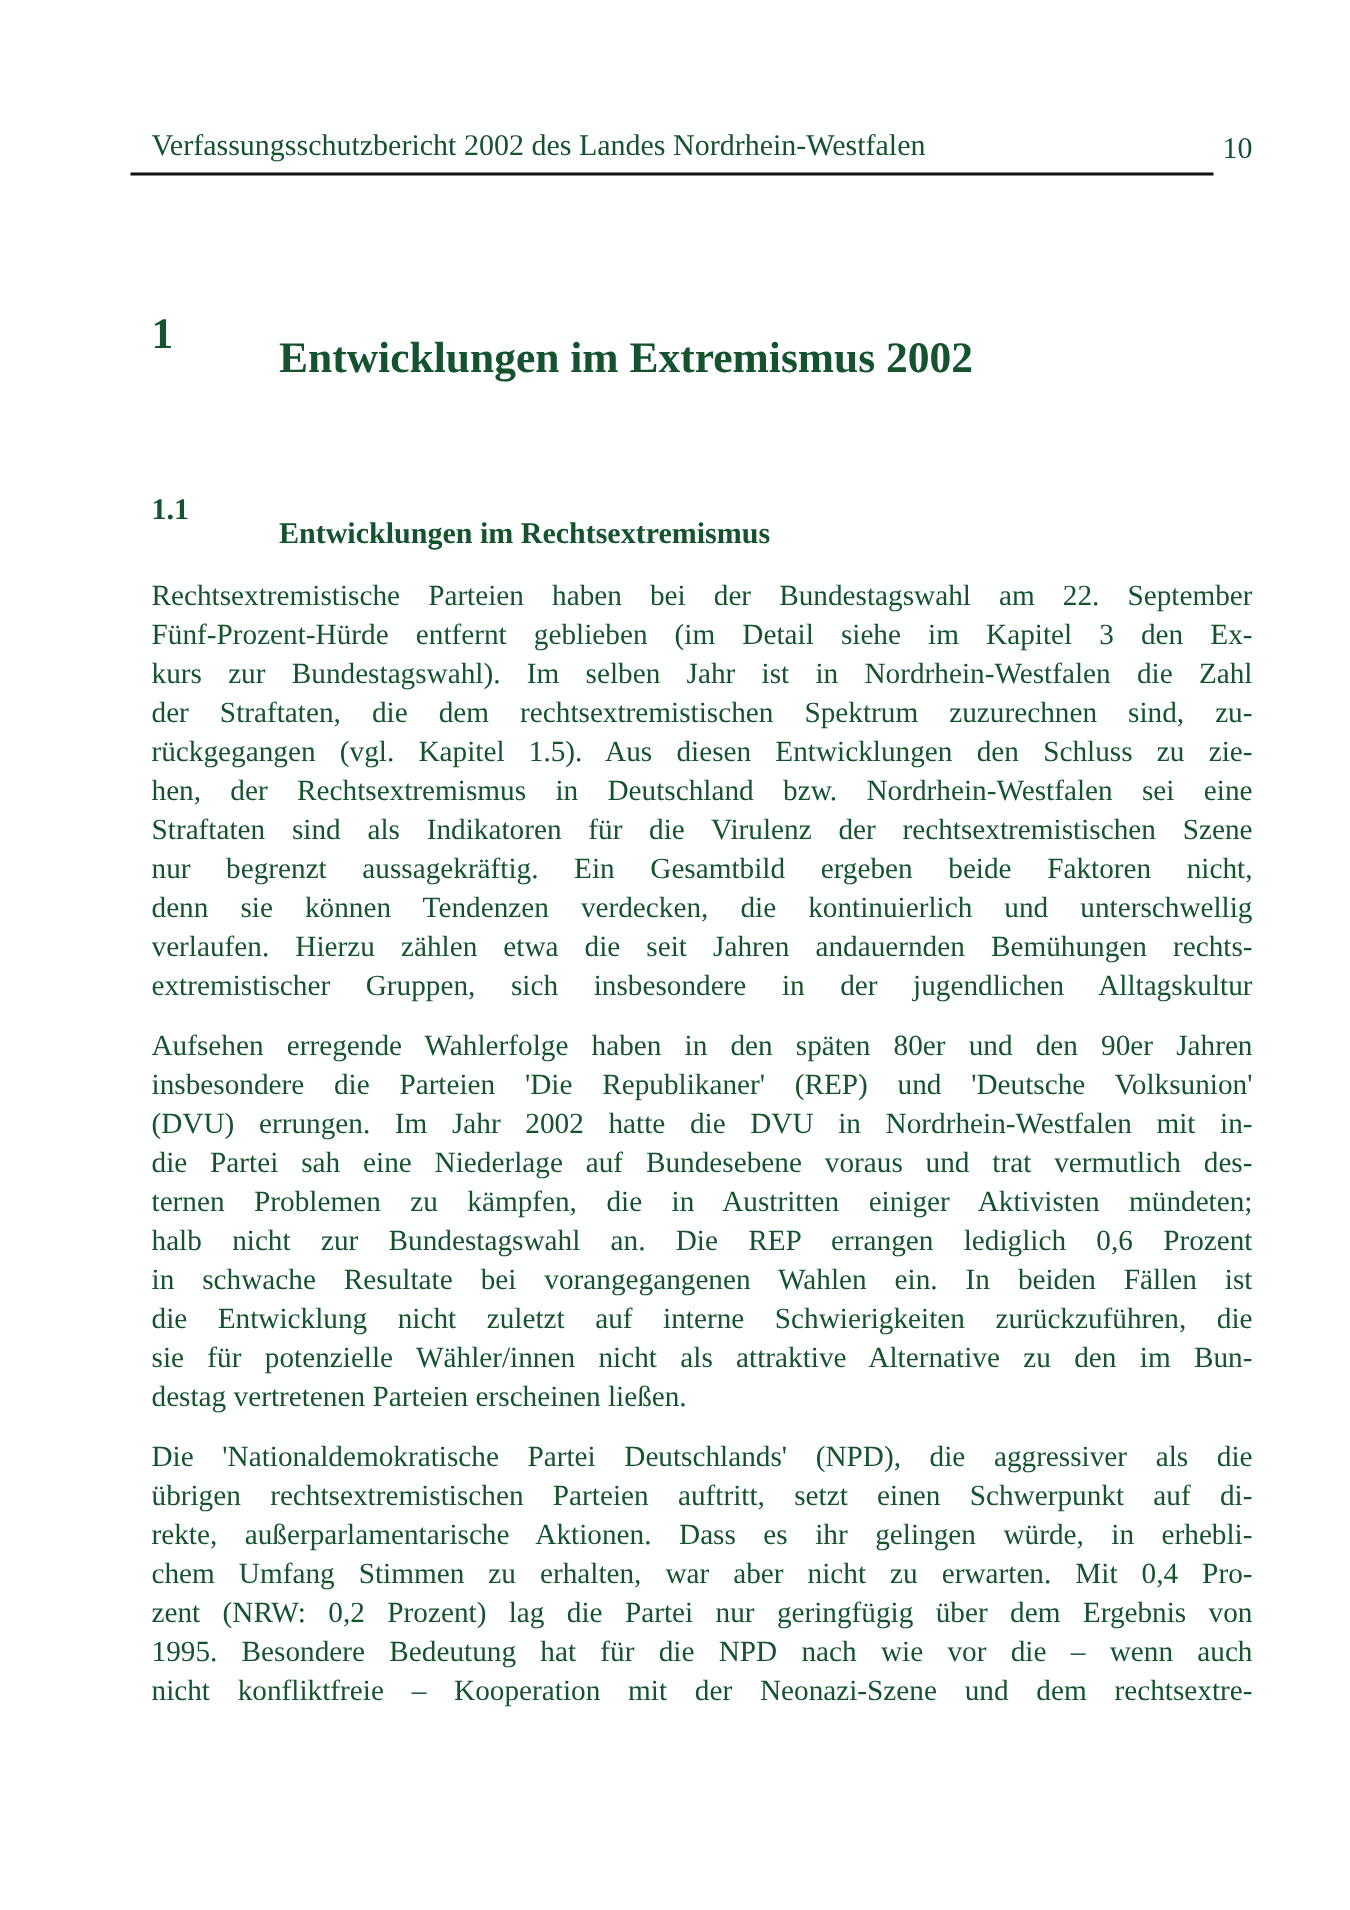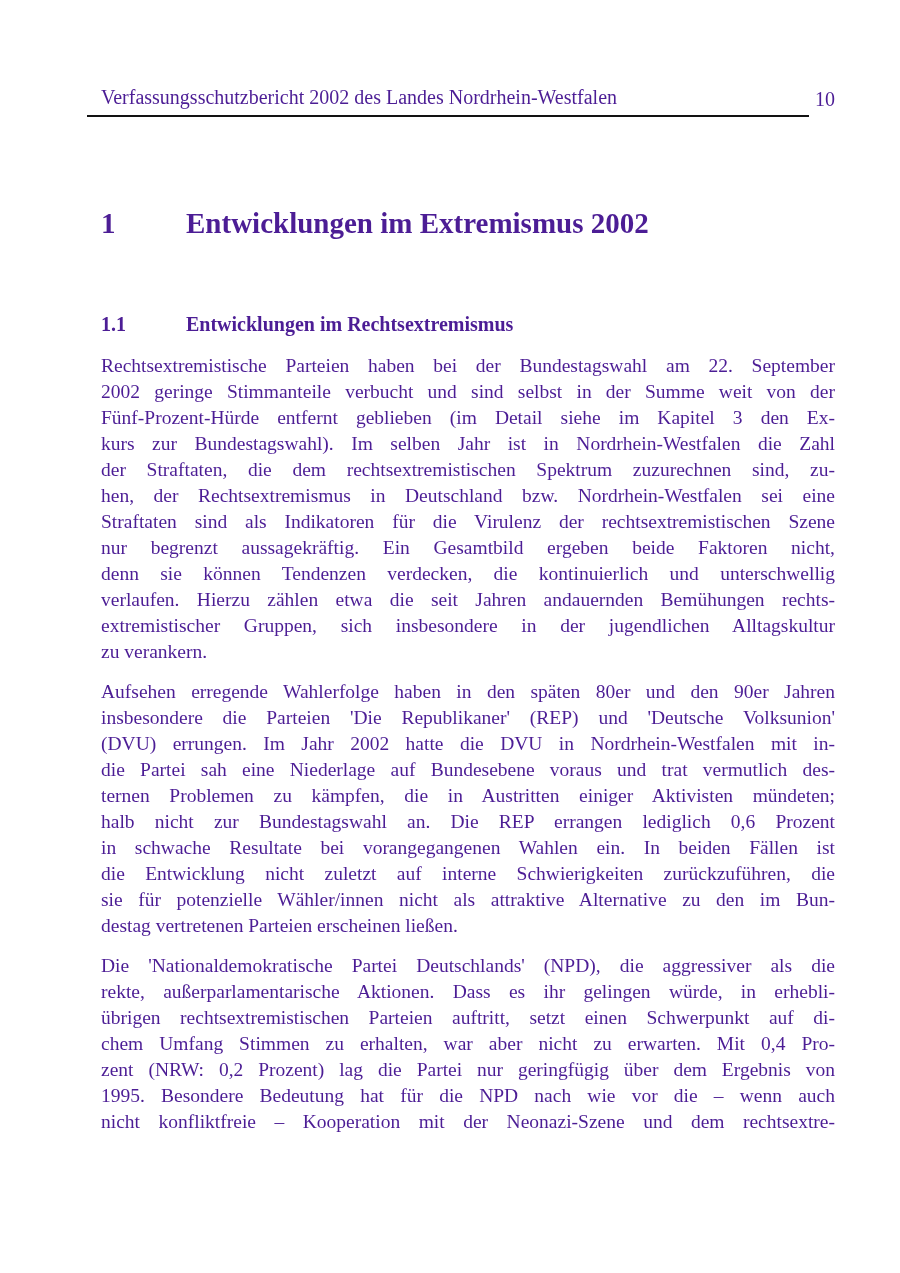--- a/index.html
+++ b/index.html
@@ -2,21 +2,21 @@
 <html lang="de"><head>
 <meta charset="utf-8">
 <style>
   * { margin: 0; padding: 0; box-sizing: border-box; }
   html, body { background: #ffffff; }
   .page {
     position: relative;
     width: 900px;
     height: 1273px;
     background: #ffffff;
-    color: #4c1d95;
+    color: #14532d;
     font-family: "Liberation Serif", "DejaVu Serif", serif;
     overflow: hidden;
   }
   .content { padding: 55px 65px 0 101px; }
 
   .header { display: flex; align-items: flex-end; }
   .header-title {
     flex: 1;
     font-size: 20px;
     line-height: 25px;
@@ -43,21 +43,21 @@
     display: flex;
   }
   .h2 {
     margin-top: 68px;
     font-size: 20px;
     line-height: 30px;
     font-weight: bold;
     display: flex;
   }
   .h-num { width: 85px; flex: none; }
-  .h-text { flex: 1; }
+  .h-text { flex: 1; margin-top: 16px; }
 
   .para { margin-top: 14px; font-size: 19.5px; }
   .line {
     line-height: 26px;
     height: 26px;
     overflow: hidden;
     text-align: justify;
     text-align-last: justify;
   }
   .line-last { text-align-last: left; }
@@ -78,50 +78,49 @@
       <span class="h-text">Entwicklungen im Extremismus 2002</span>
     </div>
 
     <div class="h2">
       <span class="h-num">1.1</span>
       <span class="h-text">Entwicklungen im Rechtsextremismus</span>
     </div>
 
     <div class="para">
         <div class="line">Rechtsextremistische Parteien haben bei der Bundestagswahl am 22. September</div>
-        <div class="line">2002 geringe Stimmanteile verbucht und sind selbst in der Summe weit von der</div>
         <div class="line">Fünf-Prozent-Hürde entfernt geblieben (im Detail siehe im Kapitel 3 den Ex-</div>
         <div class="line">kurs zur Bundestagswahl). Im selben Jahr ist in Nordrhein-Westfalen die Zahl</div>
         <div class="line">der Straftaten, die dem rechtsextremistischen Spektrum zuzurechnen sind, zu-</div>
+        <div class="line">rückgegangen (vgl. Kapitel 1.5). Aus diesen Entwicklungen den Schluss zu zie-</div>
         <div class="line">hen, der Rechtsextremismus in Deutschland bzw. Nordrhein-Westfalen sei eine</div>
         <div class="line">Straftaten sind als Indikatoren für die Virulenz der rechtsextremistischen Szene</div>
         <div class="line">nur begrenzt aussagekräftig. Ein Gesamtbild ergeben beide Faktoren nicht,</div>
         <div class="line">denn sie können Tendenzen verdecken, die kontinuierlich und unterschwellig</div>
         <div class="line">verlaufen. Hierzu zählen etwa die seit Jahren andauernden Bemühungen rechts-</div>
         <div class="line">extremistischer Gruppen, sich insbesondere in der jugendlichen Alltagskultur</div>
-        <div class="line line-last">zu verankern.</div>
       </div>
 
     <div class="para">
         <div class="line">Aufsehen erregende Wahlerfolge haben in den späten 80er und den 90er Jahren</div>
         <div class="line">insbesondere die Parteien 'Die Republikaner' (REP) und 'Deutsche Volksunion'</div>
         <div class="line">(DVU) errungen. Im Jahr 2002 hatte die DVU in Nordrhein-Westfalen mit in-</div>
         <div class="line">die Partei sah eine Niederlage auf Bundesebene voraus und trat vermutlich des-</div>
         <div class="line">ternen Problemen zu kämpfen, die in Austritten einiger Aktivisten mündeten;</div>
         <div class="line">halb nicht zur Bundestagswahl an. Die REP errangen lediglich 0,6 Prozent</div>
         <div class="line">in schwache Resultate bei vorangegangenen Wahlen ein. In beiden Fällen ist</div>
         <div class="line">die Entwicklung nicht zuletzt auf interne Schwierigkeiten zurückzuführen, die</div>
         <div class="line">sie für potenzielle Wähler/innen nicht als attraktive Alternative zu den im Bun-</div>
         <div class="line line-last">destag vertretenen Parteien erscheinen ließen.</div>
       </div>
 
     <div class="para">
         <div class="line">Die 'Nationaldemokratische Partei Deutschlands' (NPD), die aggressiver als die</div>
+        <div class="line">übrigen rechtsextremistischen Parteien auftritt, setzt einen Schwerpunkt auf di-</div>
         <div class="line">rekte, außerparlamentarische Aktionen. Dass es ihr gelingen würde, in erhebli-</div>
-        <div class="line">übrigen rechtsextremistischen Parteien auftritt, setzt einen Schwerpunkt auf di-</div>
         <div class="line">chem Umfang Stimmen zu erhalten, war aber nicht zu erwarten. Mit 0,4 Pro-</div>
         <div class="line">zent (NRW: 0,2 Prozent) lag die Partei nur geringfügig über dem Ergebnis von</div>
         <div class="line">1995. Besondere Bedeutung hat für die NPD nach wie vor die – wenn auch</div>
         <div class="line">nicht konfliktfreie – Kooperation mit der Neonazi-Szene und dem rechtsextre-</div>
       </div>
 
   </div>
 </div>
 
 </body></html>

